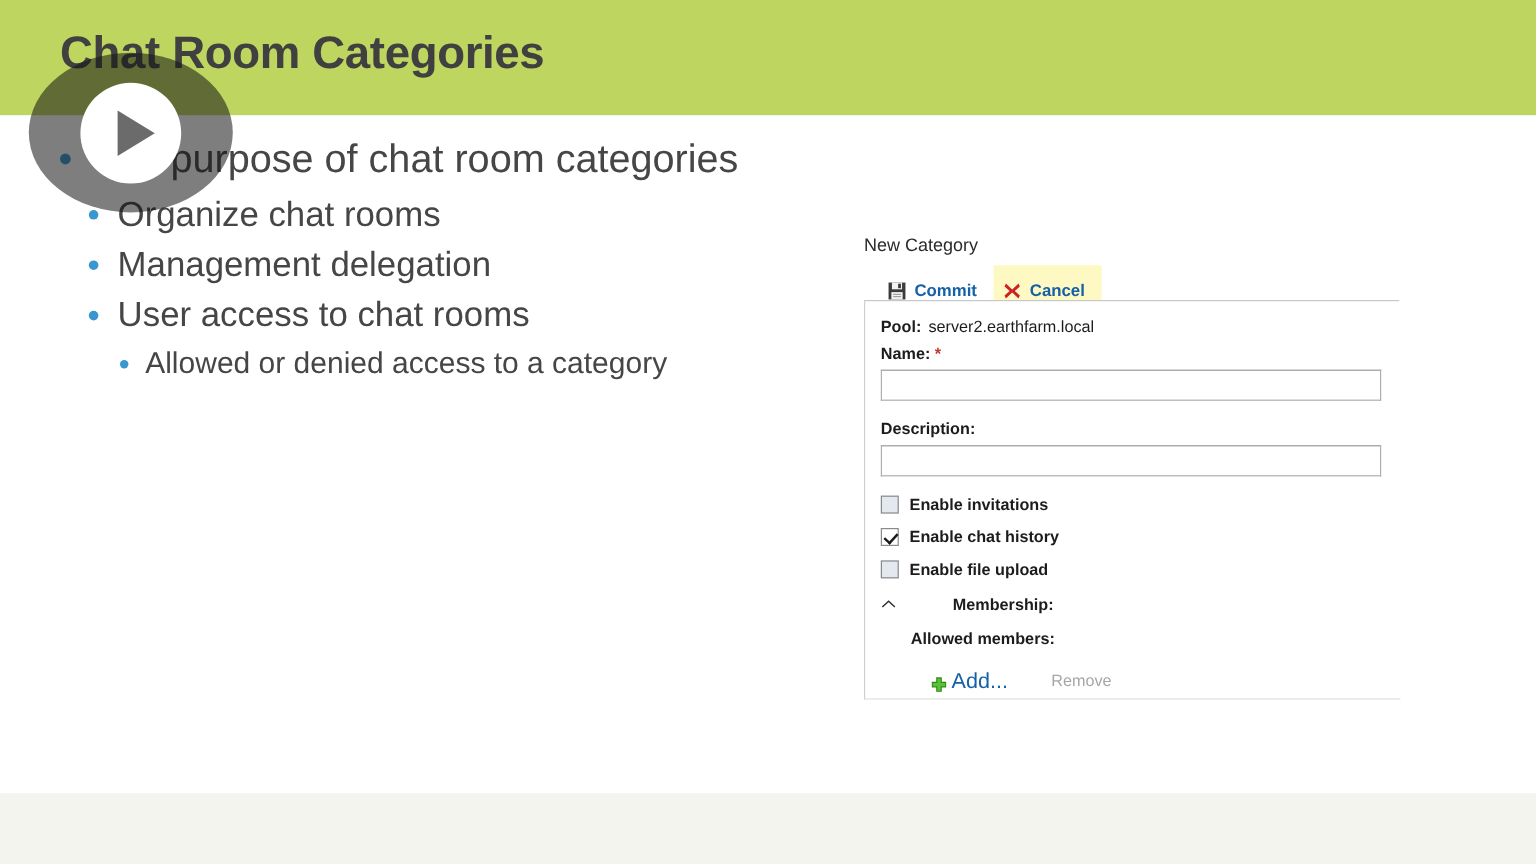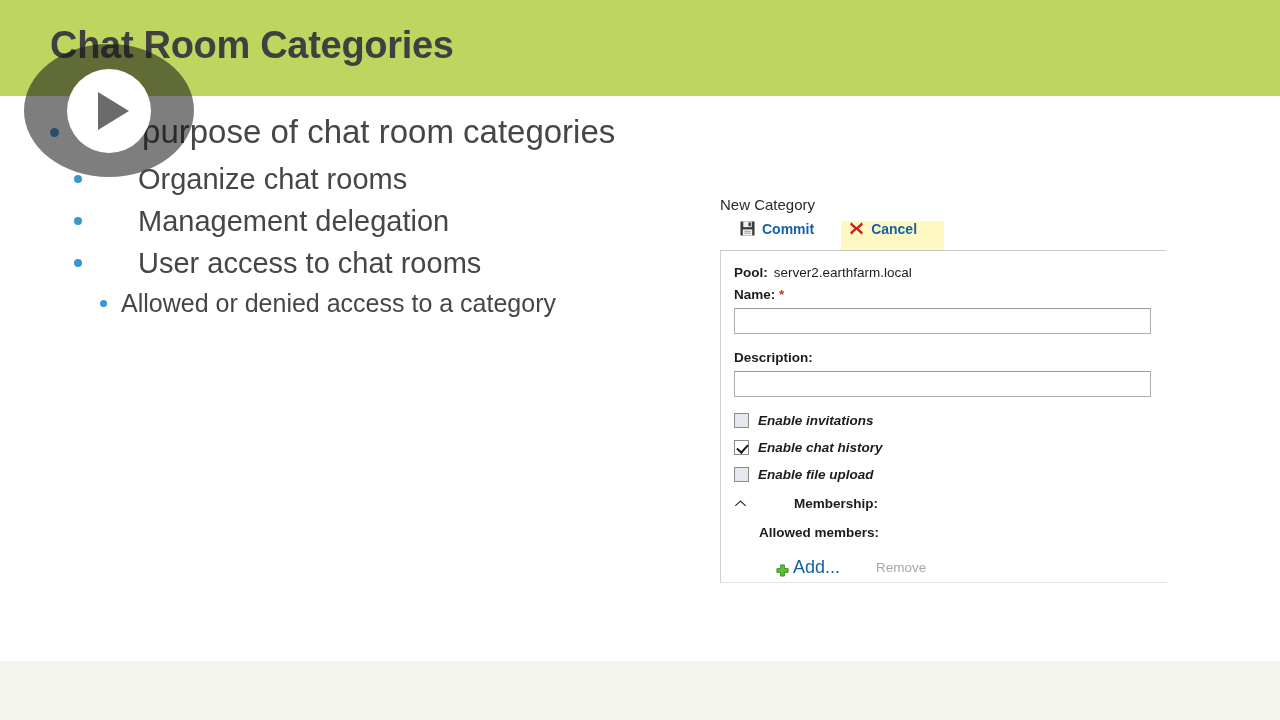--- a/index.html
+++ b/index.html
@@ -45,21 +45,21 @@
     background:#3a96cf;
   }
   .bullet .btext { white-space:nowrap; }
 
   
   .lvl1 { margin-bottom:6px; }
   .lvl1 .dot { width:9px; height:9px; margin-top:18px; margin-right:17px; }
   .lvl1 .btext { font-size:33px; line-height:44px; }
 
   
-  .lvl2 { margin-bottom:4px; margin-left:24px;gap:40px; }
+  .lvl2 { margin-bottom:4px; margin-left:24px; }
   .lvl2 .dot { width:8px; height:8px; margin-top:15px; margin-right:16px; }
   .lvl2 .btext { font-size:29px; line-height:38px; }
 
   
   .lvl3 { margin-left:50px; margin-top:4px; }
   .lvl3 .dot { width:7px; height:7px; margin-top:14px; margin-right:14px; }
   .lvl3 .btext { font-size:25px; line-height:34px; }
 
   
   .play-overlay {
@@ -94,22 +94,22 @@
     font-size:15px; color:#2b2b2b;
     margin-left:0px; margin-bottom:8px;
   }
 
   .toolbar {
     display:flex; align-items:center;
     height:29px;
     margin-left:12px;
   }
   .tb-btn {
-    display:flex; align-items:flex-start;
-    height:29px; padding:0 27px 0 8px;
+    display:flex; align-items:flex-end;
+    height:29px; padding:0 14px 0 8px;
     font-size:14px; font-weight:bold; color:#1560a8;
     cursor:default;
   }
   .tb-btn.highlight { background:#fef9c3; }
   .tb-btn .lbl { margin-left:7px; }
 
   .ico-save { width:15px; height:15px; position:relative; }
   .ico-x { width:15px; height:15px; }
 
   .toolbar-rule {
@@ -144,21 +144,20 @@
     font-family:"Liberation Sans", sans-serif;
     font-size:13px;
     padding:0 5px;
     margin-bottom:16px;
   }
   .text-input:last-of-type { margin-bottom:0; }
 
   .cb-row {
     display:flex; align-items:center;
     margin-bottom:12px;
-    font-style:italic;
   }
   .cbox {
     width:15px; height:15px;
     border:1px solid #8a8a8a;
     background:#e4e9ef;
     margin-right:9px;
     flex:0 0 auto;
     position:relative;
   }
   .cbox.checked { background:#ffffff; }

